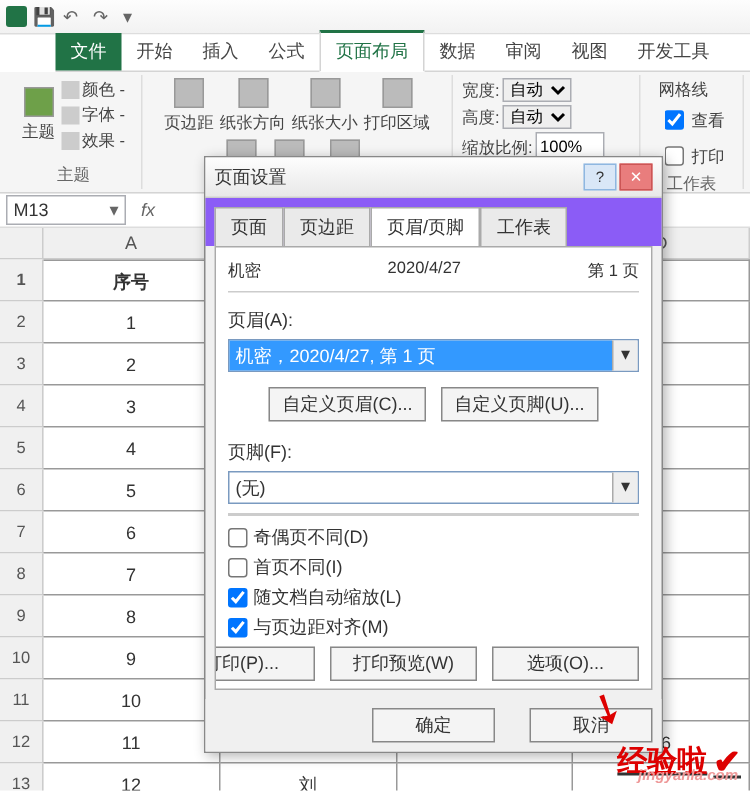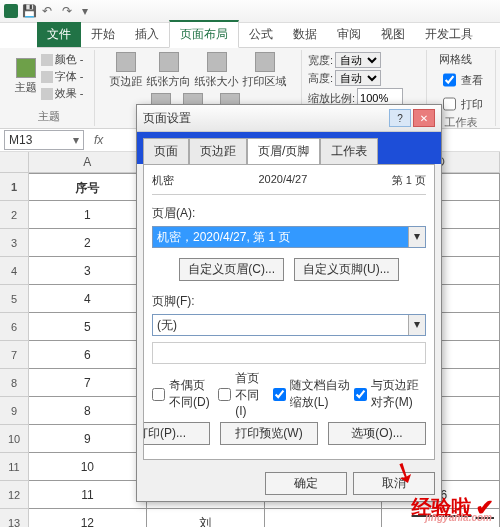--- a/index.html
+++ b/index.html
@@ -37,41 +37,41 @@
 .grid-row.header .cell{border-top:1px solid #999;}
 .grid-row .cell:first-of-type{border-left:1px solid #999;}
 
 
 .dialog{position:absolute;top:104px;left:136px;width:304px;height:396px;background:#f0f0f0;border:1px solid #888;box-shadow:2px 2px 8px rgba(0,0,0,.3);display:flex;flex-direction:column;}
 .dlg-title{height:26px;background:linear-gradient(#fdfdfd,#e8e8e8);display:flex;align-items:center;padding:0 6px;font-size:12px;border-bottom:1px solid #ccc;}
 .dlg-title .spacer{flex:1;}
 .dlg-title .winbtn{width:20px;height:16px;margin-left:2px;display:flex;align-items:center;justify-content:center;font-size:10px;border:1px solid #aaa;background:#eee;}
 .dlg-title .winbtn.help{background:#d9e7f7;border-color:#8fb7e0;}
 .dlg-title .winbtn.close{background:#e97d7d;border-color:#c55;color:#fff;}
-.dlg-tabs{display:flex;gap:0;padding:6px 6px 0 6px;background:#1d4ed8;}
+.dlg-tabs{display:flex;gap:0;padding:6px 6px 0 6px;background:#8b5cf6;}
 .dlg-tabs .dt{padding:4px 10px;border:1px solid #aaa;background:#eaeaea;font-size:12px;border-bottom:none;}
 .dlg-tabs .dt.active{background:#fff;position:relative;z-index:2;}
 .dlg-body{flex:1;margin:0 6px 6px 6px;background:#fff;border:1px solid #aaa;padding:8px;display:flex;flex-direction:column;gap:4px;overflow:hidden;}
 .preview-row{display:flex;font-size:11px;color:#333;}
 .preview-row .pl{flex:0 0 auto;}
 .preview-row .pc{flex:1;text-align:center;}
 .preview-row .pr{flex:0 0 auto;}
 .hr{border-top:1px solid #ccc;margin:2px 0 4px 0;}
 .fld-label{font-size:12px;margin-top:2px;}
 .combo{display:flex;border:1px solid #7a9ac0;height:20px;}
 .combo .val{flex:1;padding:2px 4px;font-size:12px;overflow:hidden;white-space:nowrap;}
 .combo.sel .val{background:#3399ff;color:#fff;}
 .combo .ddb{width:16px;background:#eee;border-left:1px solid #aaa;text-align:center;line-height:18px;}
 .btn-row{display:flex;gap:10px;justify-content:center;margin:6px 0;}
 .btn{border:1px solid #888;background:#f4f4f4;padding:2px 8px;font-size:12px;min-width:80px;text-align:center;}
 .footer-preview{border:1px solid #ccc;height:42px;margin-top:2px;}
-.chk-col{display:flex;flex-direction:row;gap:3px;margin-top:2px;font-size:12px;}
+.chk-col{display:flex;flex-direction:column;gap:3px;margin-top:2px;font-size:12px;}
 .chk-col label{display:flex;gap:4px;align-items:center;}
 .chk-col input{margin:0;}
-.dlg-buttons{display:flex;justify-content:flex-end;gap:6px;padding:6px;background:#f0f0f0;}
+.dlg-buttons{display:flex;justify-content:flex-end;gap:23px;padding:6px;background:#f0f0f0;}
 .dlg-buttons .btn{min-width:64px;}
 
 .watermark{position:absolute;right:6px;bottom:6px;display:flex;align-items:center;gap:4px;font-weight:bold;text-decoration:underline;}
 .watermark .jy{color:#d00;font-size:20px;font-family:"KaiTi","STKaiti",serif;}
 .watermark .check{color:#d00;font-size:22px;}
 .watermark .url{position:absolute;bottom:-2px;right:2px;font-size:10px;color:#e99;font-style:italic;}
 .arrow{position:absolute;right:84px;bottom:38px;color:#d00;font-size:28px;transform:rotate(25deg);}
 </style>
 </head>
 <body>
@@ -85,22 +85,22 @@
       <span>↶</span>
       <span>↷</span>
       <span>▾</span>
     </div>
   </div>
 
   <div class="ribbon-tabs">
     <div class="file">文件</div>
     <div class="tab">开始</div>
     <div class="tab">插入</div>
+    <div class="tab">公式</div>
     <div class="tab active">页面布局</div>
-    <div class="tab">公式</div>
     <div class="tab">数据</div>
     <div class="tab">审阅</div>
     <div class="tab">视图</div>
     <div class="tab">开发工具</div>
   </div>
 
   <div class="ribbon">
     <div class="ribbon-group" style="width:78px">
       <div class="ctrls">
         <div class="big">

